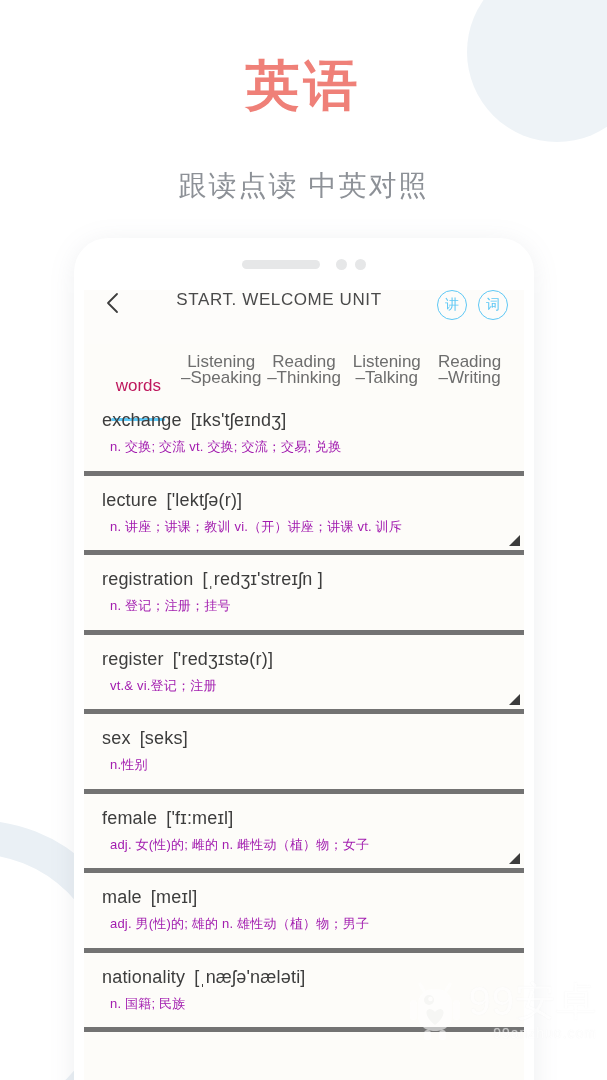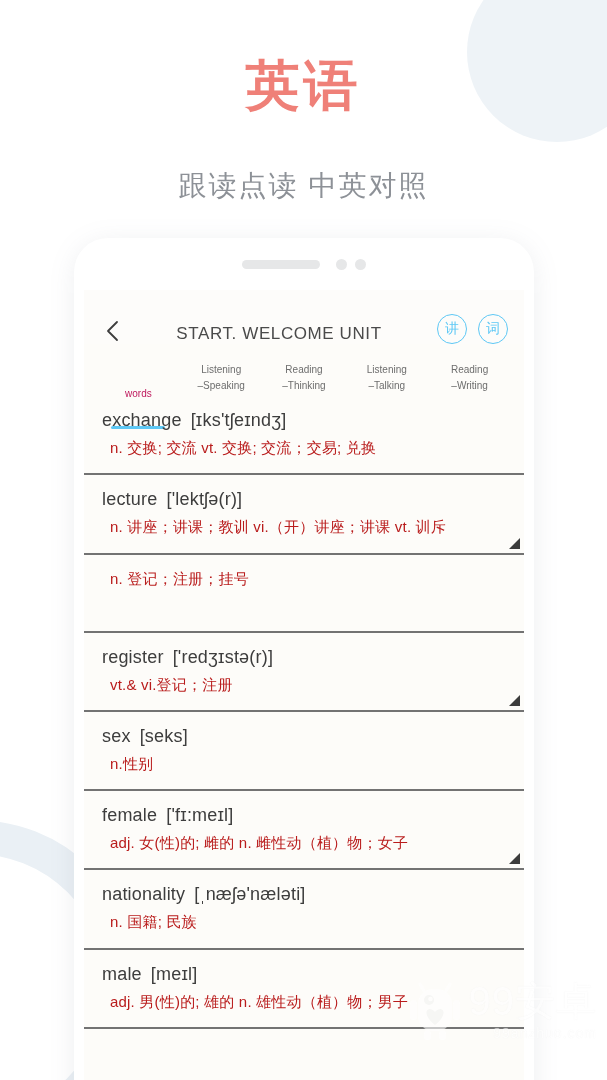--- a/index.html
+++ b/index.html
@@ -80,21 +80,21 @@
     height:820px;
     background:#fdfcf9;
     overflow:hidden;
     position:relative;
   }
 
   
   .app-header {
     height:54px;
     display:flex;
-    align-items:flex-end;
+    align-items:flex-start;
     padding:0 16px;
     background:#fdfcfa;
   }
   .back-icon {
     width:26px; height:26px;
     flex:0 0 auto;
     display:flex; align-items:center; justify-content:center;
   }
   .back-icon svg { display:block; }
   .unit-title {
@@ -122,56 +122,55 @@
   .tabs {
     display:flex;
     align-items:flex-start;
     padding:6px 14px 0 14px;
     height:52px;
     gap:2px;
   }
   .tab {
     flex:1 1 0;
     text-align:center;
-    font-size:10px;
+    font-size:17px;
     line-height:16px;
     color:#6d6d6d;
     padding-top:4px;
     position:relative;
     white-space:pre-line;
-    margin-top:8px;
   }
   .tab.active { color:#be185d; padding-top:12px; }
   .tab .tab-underline {
     position:absolute;
     left:50%; transform:translateX(-50%);
     bottom:-11px;
     width:54px; height:3px;
     background:#5ec8f5;
     border-radius:2px;
   }
 
   
   .word-list { position:relative; }
   .word-row {
     position:relative;
     padding:14px 18px 15px 18px;
-    border-bottom:2px solid #737373;
+    border-bottom:5px solid #737373;
     min-height:78px;
   }
   .word-head {
     font-size:18px;
     color:#3d3d3d;
     letter-spacing:0.2px;
     margin-bottom:7px;
   }
   .word-head .phon { margin-left:9px; }
   .word-def {
-    font-size:15px;
-    color:#b91c1c;
+    font-size:13px;
+    color:#a21caf;
     padding-left:8px;
     letter-spacing:0.2px;
     line-height:1.35;
   }
   .corner-tri {
     position:absolute;
     right:4px; bottom:4px;
     width:0; height:0;
     border-left:11px solid transparent;
     border-bottom:11px solid #3c3c3c;
@@ -268,20 +267,23 @@
 
       <div class="word-row">
         <div class="word-head">
           <span>lecture</span><span class="phon">['lektʃə(r)]</span>
         </div>
         <div class="word-def">n. 讲座；讲课；教训  vi.（开）讲座；讲课  vt. 训斥</div>
         <div class="corner-tri"></div>
       </div>
 
       <div class="word-row">
+        <div class="word-head">
+          <span>registration</span><span class="phon">[ˌredʒɪ'streɪʃn ]</span>
+        </div>
         <div class="word-def">n. 登记；注册；挂号</div>
       </div>
 
       <div class="word-row">
         <div class="word-head">
           <span>register</span><span class="phon">['redʒɪstə(r)]</span>
         </div>
         <div class="word-def">vt.&amp; vi.登记；注册</div>
         <div class="corner-tri"></div>
       </div>
@@ -296,30 +298,30 @@
       <div class="word-row">
         <div class="word-head">
           <span>female</span><span class="phon">['fɪ:meɪl]</span>
         </div>
         <div class="word-def">adj. 女(性)的; 雌的 n. 雌性动（植）物；女子</div>
         <div class="corner-tri"></div>
       </div>
 
       <div class="word-row">
         <div class="word-head">
+          <span>male</span><span class="phon">[meɪl]</span>
+        </div>
+        <div class="word-def">adj. 男(性)的; 雄的 n. 雄性动（植）物；男子</div>
+      </div>
+
+      <div class="word-row">
+        <div class="word-head">
           <span>nationality</span><span class="phon">[ˌnæʃə'næləti]</span>
         </div>
         <div class="word-def">n. 国籍; 民族</div>
-      </div>
-
-      <div class="word-row">
-        <div class="word-head">
-          <span>male</span><span class="phon">[meɪl]</span>
-        </div>
-        <div class="word-def">adj. 男(性)的; 雄的 n. 雄性动（植）物；男子</div>
       </div>
 
       <div class="word-row"></div>
 
     </div>
   </div>
 </div>
 
 <div class="watermark">
   <div class="wm-bot">

